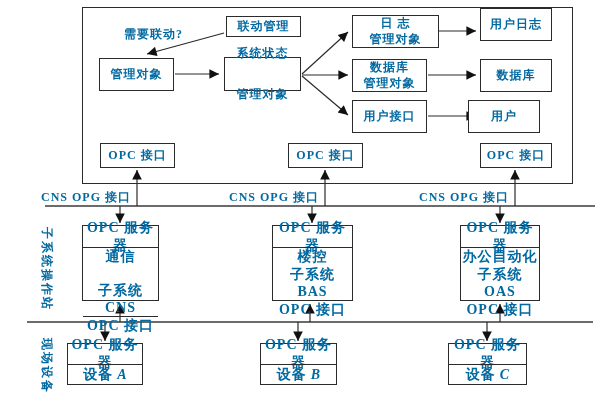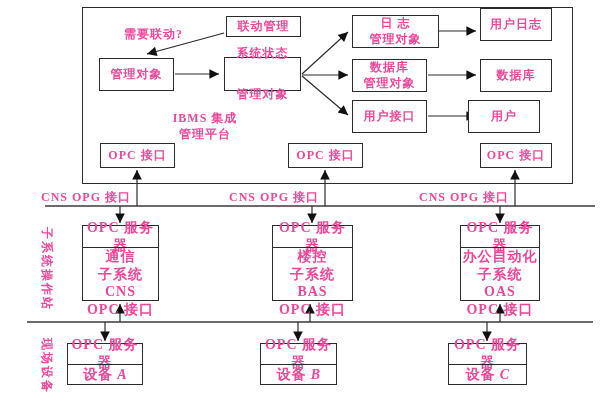--- a/index.html
+++ b/index.html
@@ -1,18 +1,18 @@
 <!DOCTYPE html>
 <html><head>
 <meta charset="utf-8">
 <style>
   html,body{margin:0;padding:0;background:#fff;}
   .canvas{
     position:relative;width:600px;height:400px;background:#ffffff;overflow:hidden;
-    font-family:"Liberation Serif","DejaVu Serif",serif;color:#ec4899;
+    font-family:"Liberation Serif","DejaVu Serif",serif;color:#0369a1;
   }
   .canvas *{box-sizing:border-box;}
   .lines{position:absolute;left:0;top:0;z-index:2;}
   .box{
     position:absolute;border:1px solid #2b2b2b;background:#fff;z-index:3;
     display:flex;flex-direction:column;align-items:center;justify-content:center;
     text-align:center;font-weight:bold;font-size:12px;letter-spacing:1px;line-height:1.3;
   }
   .outline{position:absolute;border:1px solid #2b2b2b;background:transparent;z-index:1;}
   .float-label{
@@ -102,39 +102,35 @@
     <span>数据库</span>
     <span>管理对象</span>
   </div>
 
   <div class="box" style="left:480px;top:59px;width:72px;height:33px;">数据库</div>
 
   <div class="box" style="left:352px;top:100px;width:75px;height:33px;">用户接口</div>
 
   <div class="box" style="left:468px;top:100px;width:72px;height:33px;">用户</div>
 
-  <div class="float-label title-label" style="left:158px;top:110px;width:94px;">
-    <span>IBMS 集成</span><br>
-    <span>管理平台</span>
-  </div>
 
   <div class="box" style="left:100px;top:143px;width:75px;height:25px;">OPC 接口</div>
   <div class="box" style="left:288px;top:143px;width:75px;height:25px;">OPC 接口</div>
   <div class="box" style="left:480px;top:143px;width:72px;height:25px;">OPC 接口</div>
 
   <div class="float-label cns-label" style="left:40px;top:189px;width:92px;">CNS OPG 接口</div>
   <div class="float-label cns-label" style="left:228px;top:189px;width:92px;">CNS OPG 接口</div>
   <div class="float-label cns-label" style="left:418px;top:189px;width:92px;">CNS OPG 接口</div>
 
   <div class="vside" style="left:38px;top:227px;">子系统操作站</div>
   <div class="vside" style="left:38px;top:338px;">现场设备</div>
 
   <div class="stack" style="left:82px;top:225px;width:77px;height:76px;">
     <div class="row" style="height:21px;">OPC 服务器</div>
-    <div class="row" style="flex:1;">
+    <div class="row" style="flex:1;gap:16px;">
       <span>通信</span>
       <span>子系统 CNS</span>
     </div>
     <div class="row" style="height:21px;">OPC 接口</div>
   </div>
 
   <div class="stack" style="left:272px;top:225px;width:81px;height:76px;">
     <div class="row" style="height:21px;">OPC 服务器</div>
     <div class="row" style="flex:1;">
       <span>楼控</span>

